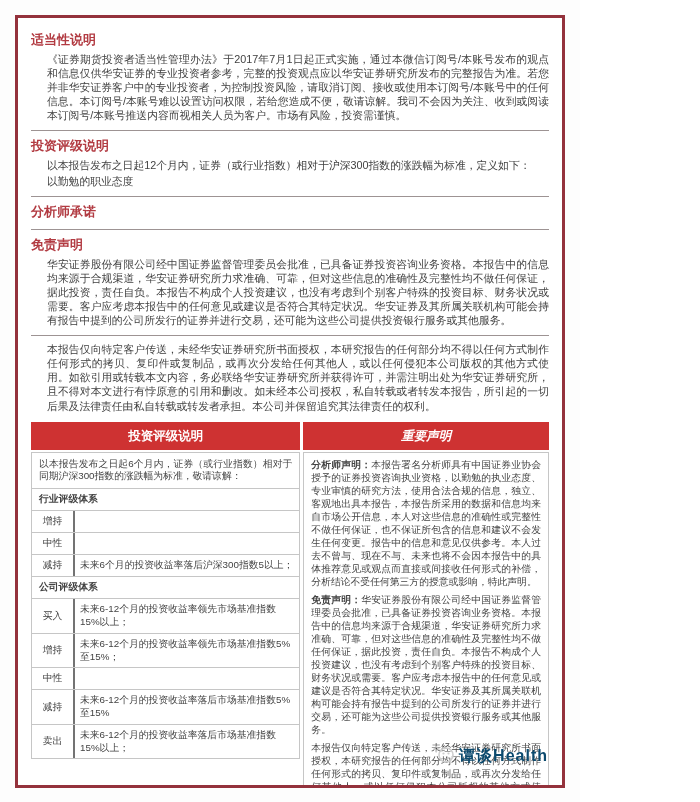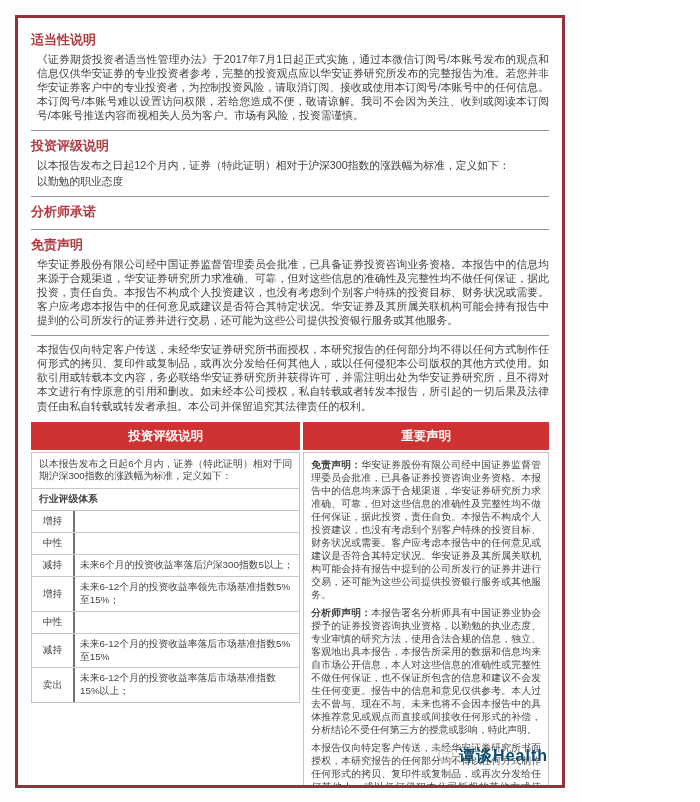--- a/index.html
+++ b/index.html
@@ -12,36 +12,36 @@
     position:absolute;left:15px;top:15px;right:15px;bottom:14px;
     border:3px solid #94323c;background:#ffffff;
     padding:7px 13px 10px 13px;box-sizing:border-box;overflow:hidden;
   }
   .sec-heading{
     color:#b23b42;font-size:13px;font-weight:bold;
     margin:6px 0 3px 0;
   }
   .body-p{
     font-size:10.8px;line-height:1.3;color:#3f3f3f;
-    text-align:justify;margin:0 0 2px 6px;
+    text-align:justify;margin:0 0 2px 16px;
   }
   .sep{
     border:none;border-top:1px solid #9d9393;
     margin:8px 0 6px 0;
   }
   .standalone{margin-top:2px;}
   
   .rating-table{margin-top:9px;font-size:9.8px;color:#434343;}
   .thead{display:flex;gap:3px;}
   .th{
     background:#ce3232;color:#ffffff;font-weight:bold;
     font-size:12.5px;text-align:center;padding:6px 0 5px 0;
   }
   .th-left{width:52%;box-sizing:border-box;}
-  .th-right{flex:1;}
+  .th-right{flex:1;font-style:italic;}
   .tbody{display:flex;gap:3px;margin-top:2px;align-items:stretch;}
   .col-left{
     width:52%;box-sizing:border-box;border:1px solid #c6c6c6;
     background:#ffffff;align-self:flex-start;
   }
   .col-right{
     flex:1;border:1px solid #c6c6c6;background:#ffffff;
     padding:5px 7px 22px 7px;position:relative;
   }
   .intro-cell{
@@ -81,21 +81,21 @@
 
     <div class="section">
       <h2 class="sec-heading">适当性说明</h2>
       <p class="body-p">《证券期货投资者适当性管理办法》于2017年7月1日起正式实施，通过本微信订阅号/本账号发布的观点和信息仅供华安证券的专业投资者参考，完整的投资观点应以华安证券研究所发布的完整报告为准。若您并非华安证券客户中的专业投资者，为控制投资风险，请取消订阅、接收或使用本订阅号/本账号中的任何信息。本订阅号/本账号难以设置访问权限，若给您造成不便，敬请谅解。我司不会因为关注、收到或阅读本订阅号/本账号推送内容而视相关人员为客户。市场有风险，投资需谨慎。</p>
     </div>
 
     <hr class="sep">
 
     <div class="section">
       <h2 class="sec-heading">投资评级说明</h2>
-      <p class="body-p">以本报告发布之日起12个月内，证券（特此证明）相对于沪深300指数的涨跌幅为标准，定义如下：</p>
+      <p class="body-p">以本报告发布之日起12个月内，证券（或行业指数）相对于沪深300指数的涨跌幅为标准，定义如下：</p>
       <p class="body-p">以勤勉的职业态度</p>
     </div>
 
     <hr class="sep">
 
     <div class="section">
       <h2 class="sec-heading">分析师承诺</h2>
     </div>
 
     <hr class="sep">
@@ -110,56 +110,61 @@
     <p class="body-p standalone">本报告仅向特定客户传送，未经华安证券研究所书面授权，本研究报告的任何部分均不得以任何方式制作任何形式的拷贝、复印件或复制品，或再次分发给任何其他人，或以任何侵犯本公司版权的其他方式使用。如欲引用或转载本文内容，务必联络华安证券研究所并获得许可，并需注明出处为华安证券研究所，且不得对本文进行有悖原意的引用和删改。如未经本公司授权，私自转载或者转发本报告，所引起的一切后果及法律责任由私自转载或转发者承担。本公司并保留追究其法律责任的权利。</p>
 
     <div class="rating-table">
       <div class="thead">
         <div class="th th-left">投资评级说明</div>
         <div class="th th-right">重要声明</div>
       </div>
       <div class="tbody">
 
         <div class="col-left">
-          <div class="intro-cell">以本报告发布之日起6个月内，证券（特此证明）相对于同期沪深300指数的涨跌幅为标准，定义如下：</div>
+          <div class="intro-cell">以本报告发布之日起6个月内，证券（或行业指数）相对于同期沪深300指数的涨跌幅为标准，敬请谅解：</div>
           <div class="group-title">行业评级体系</div>
 
           <div class="rating-row">
             <div class="rating-label">增持</div>
           </div>
           <div class="rating-row">
             <div class="rating-label">中性</div>
           </div>
           <div class="rating-row">
             <div class="rating-label">减持</div>
             <div class="rating-desc">未来6个月的投资收益率落后沪深300指数5以上；</div>
           </div>
 
+          <div class="group-title">公司评级体系</div>
 
+          <div class="rating-row">
+            <div class="rating-label">买入</div>
+            <div class="rating-desc">未来6-12个月的投资收益率领先市场基准指数15%以上；</div>
+          </div>
           <div class="rating-row">
             <div class="rating-label">增持</div>
             <div class="rating-desc">未来6-12个月的投资收益率领先市场基准指数5%至15%；</div>
           </div>
           <div class="rating-row">
             <div class="rating-label">中性</div>
           </div>
           <div class="rating-row">
             <div class="rating-label">减持</div>
             <div class="rating-desc">未来6-12个月的投资收益率落后市场基准指数5%至15%</div>
           </div>
           <div class="rating-row">
             <div class="rating-label">卖出</div>
             <div class="rating-desc">未来6-12个月的投资收益率落后市场基准指数15%以上；</div>
           </div>
 
         </div>
 
         <div class="col-right">
+          <p><b>分析师声明：</b><span>本报告署名分析师具有中国证券业协会授予的证券投资咨询执业资格，以勤勉的执业态度、专业审慎的研究方法，使用合法合规的信息，独立、客观地出具本报告，本报告所采用的数据和信息均来自市场公开信息，本人对这些信息的准确性或完整性不做任何保证，也不保证所包含的信息和建议不会发生任何变更。报告中的信息和意见仅供参考。本人过去不曾与、现在不与、未来也将不会因本报告中的具体推荐意见或观点而直接或间接收任何形式的补偿，分析结论不受任何第三方的授意或影响，特此声明。</span></p>
           <p><b>免责声明：</b><span>华安证券股份有限公司经中国证券监督管理委员会批准，已具备证券投资咨询业务资格。本报告中的信息均来源于合规渠道，华安证券研究所力求准确、可靠，但对这些信息的准确性及完整性均不做任何保证，据此投资，责任自负。本报告不构成个人投资建议，也没有考虑到个别客户特殊的投资目标、财务状况或需要。客户应考虑本报告中的任何意见或建议是否符合其特定状况。华安证券及其所属关联机构可能会持有报告中提到的公司所发行的证券并进行交易，还可能为这些公司提供投资银行服务或其他服务。</span></p>
-          <p><b>分析师声明：</b><span>本报告署名分析师具有中国证券业协会授予的证券投资咨询执业资格，以勤勉的执业态度、专业审慎的研究方法，使用合法合规的信息，独立、客观地出具本报告，本报告所采用的数据和信息均来自市场公开信息，本人对这些信息的准确性或完整性不做任何保证，也不保证所包含的信息和建议不会发生任何变更。报告中的信息和意见仅供参考。本人过去不曾与、现在不与、未来也将不会因本报告中的具体推荐意见或观点而直接或间接收任何形式的补偿，分析结论不受任何第三方的授意或影响，特此声明。</span></p>
           <p><span>本报告仅向特定客户传送，未经华安证券研究所书面授权，本研究报告的任何部分均不得以任何方式制作任何形式的拷贝、复印件或复制品，或再次分发给任何其他人，或以任何侵犯本公司版权的其他方式使用。如欲引用或转载本文内容，务必联络华安证券研究所并获得许可，并需注明出处为华安证券研究所，且不得对本文进行有悖原意的引用和删改。如未经本公司授权，私自转载或者转发本报告，所引起的一切后果及法律责任由私自转载或转发者承担。本公司并保留追究其法律责任的权利。</span></p>
         </div>
 
       </div>
     </div>
 
     <div class="watermark">
       <span class="wm-icon">
         <svg width="22" height="20" viewBox="0 0 22 20">
           <path d="M3.5 2 L4.3 4.2 L6.5 5 L4.3 5.8 L3.5 8 L2.7 5.8 L0.5 5 L2.7 4.2 Z" fill="none" stroke="#cdcdcd" stroke-width="1"></path>

